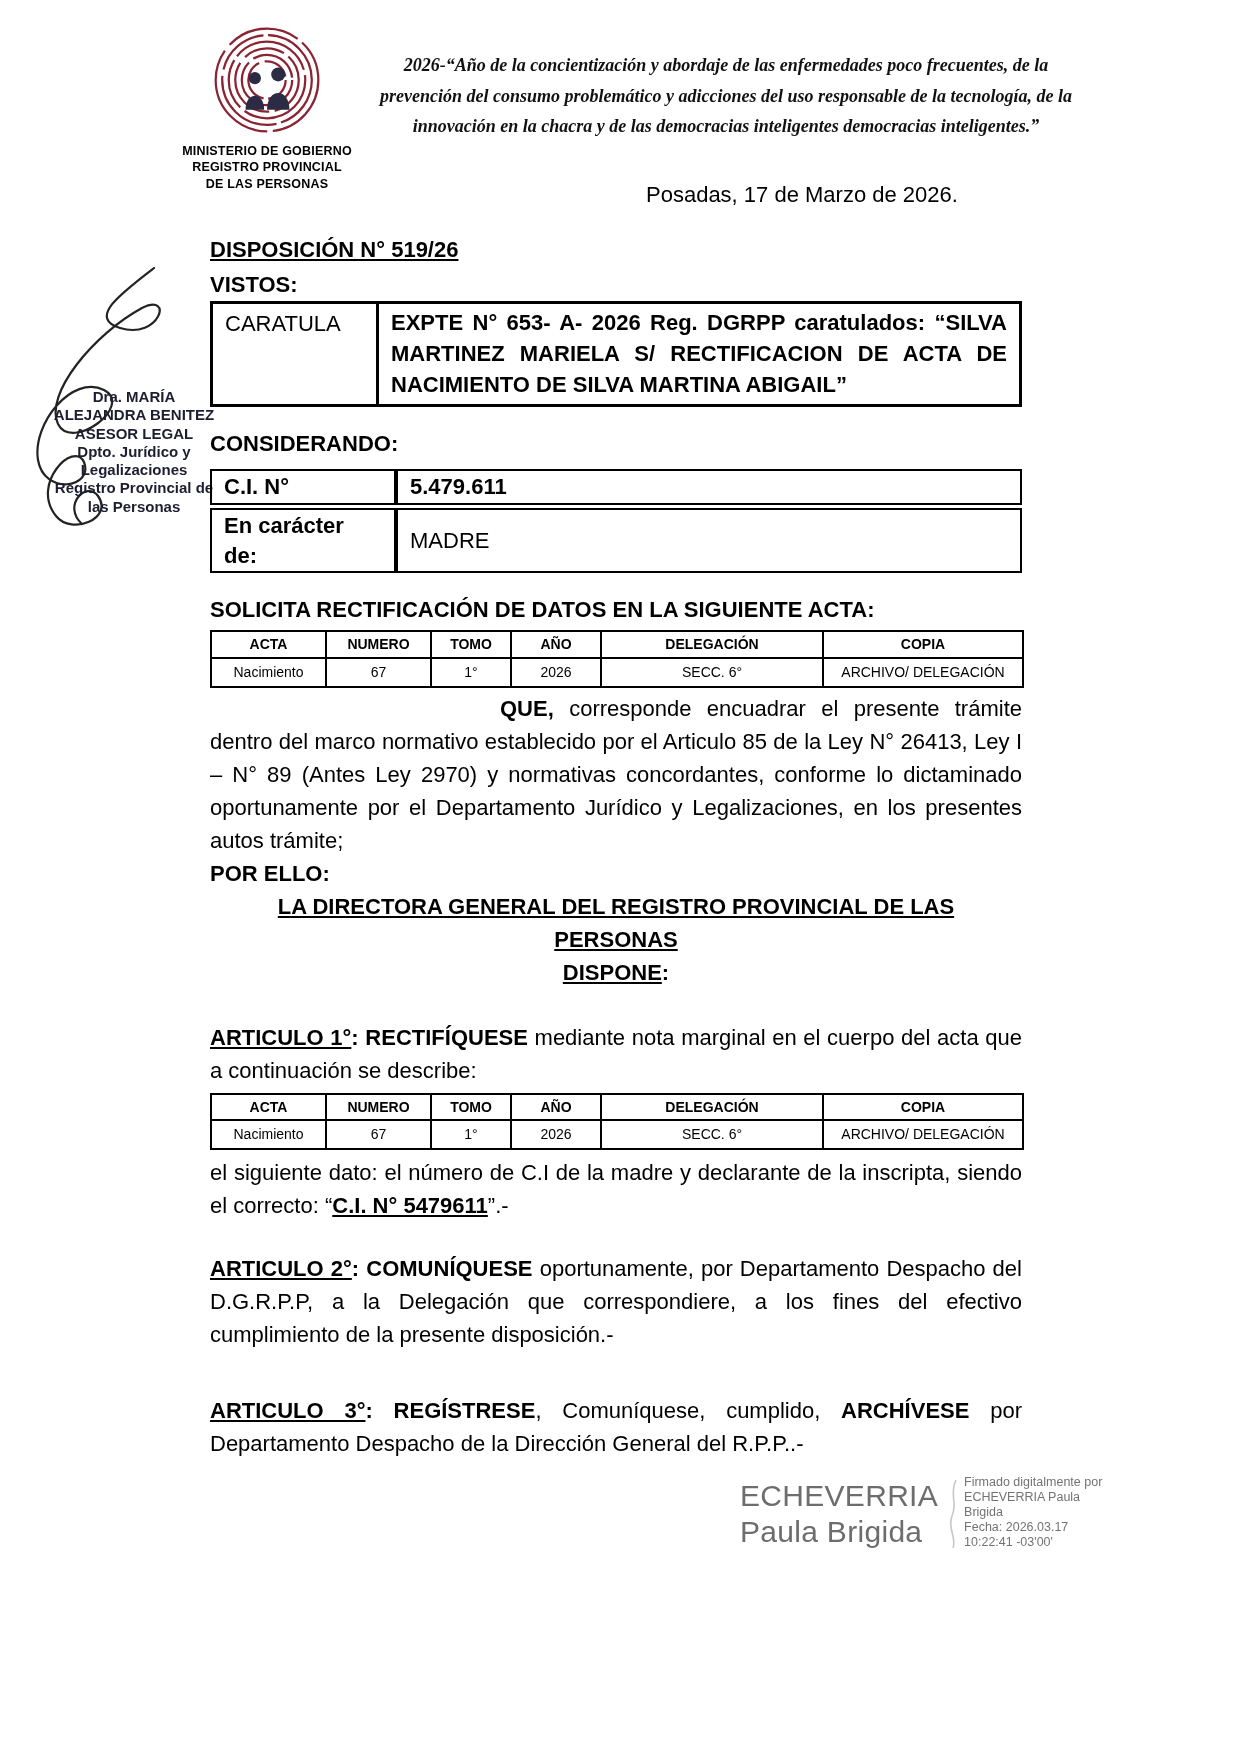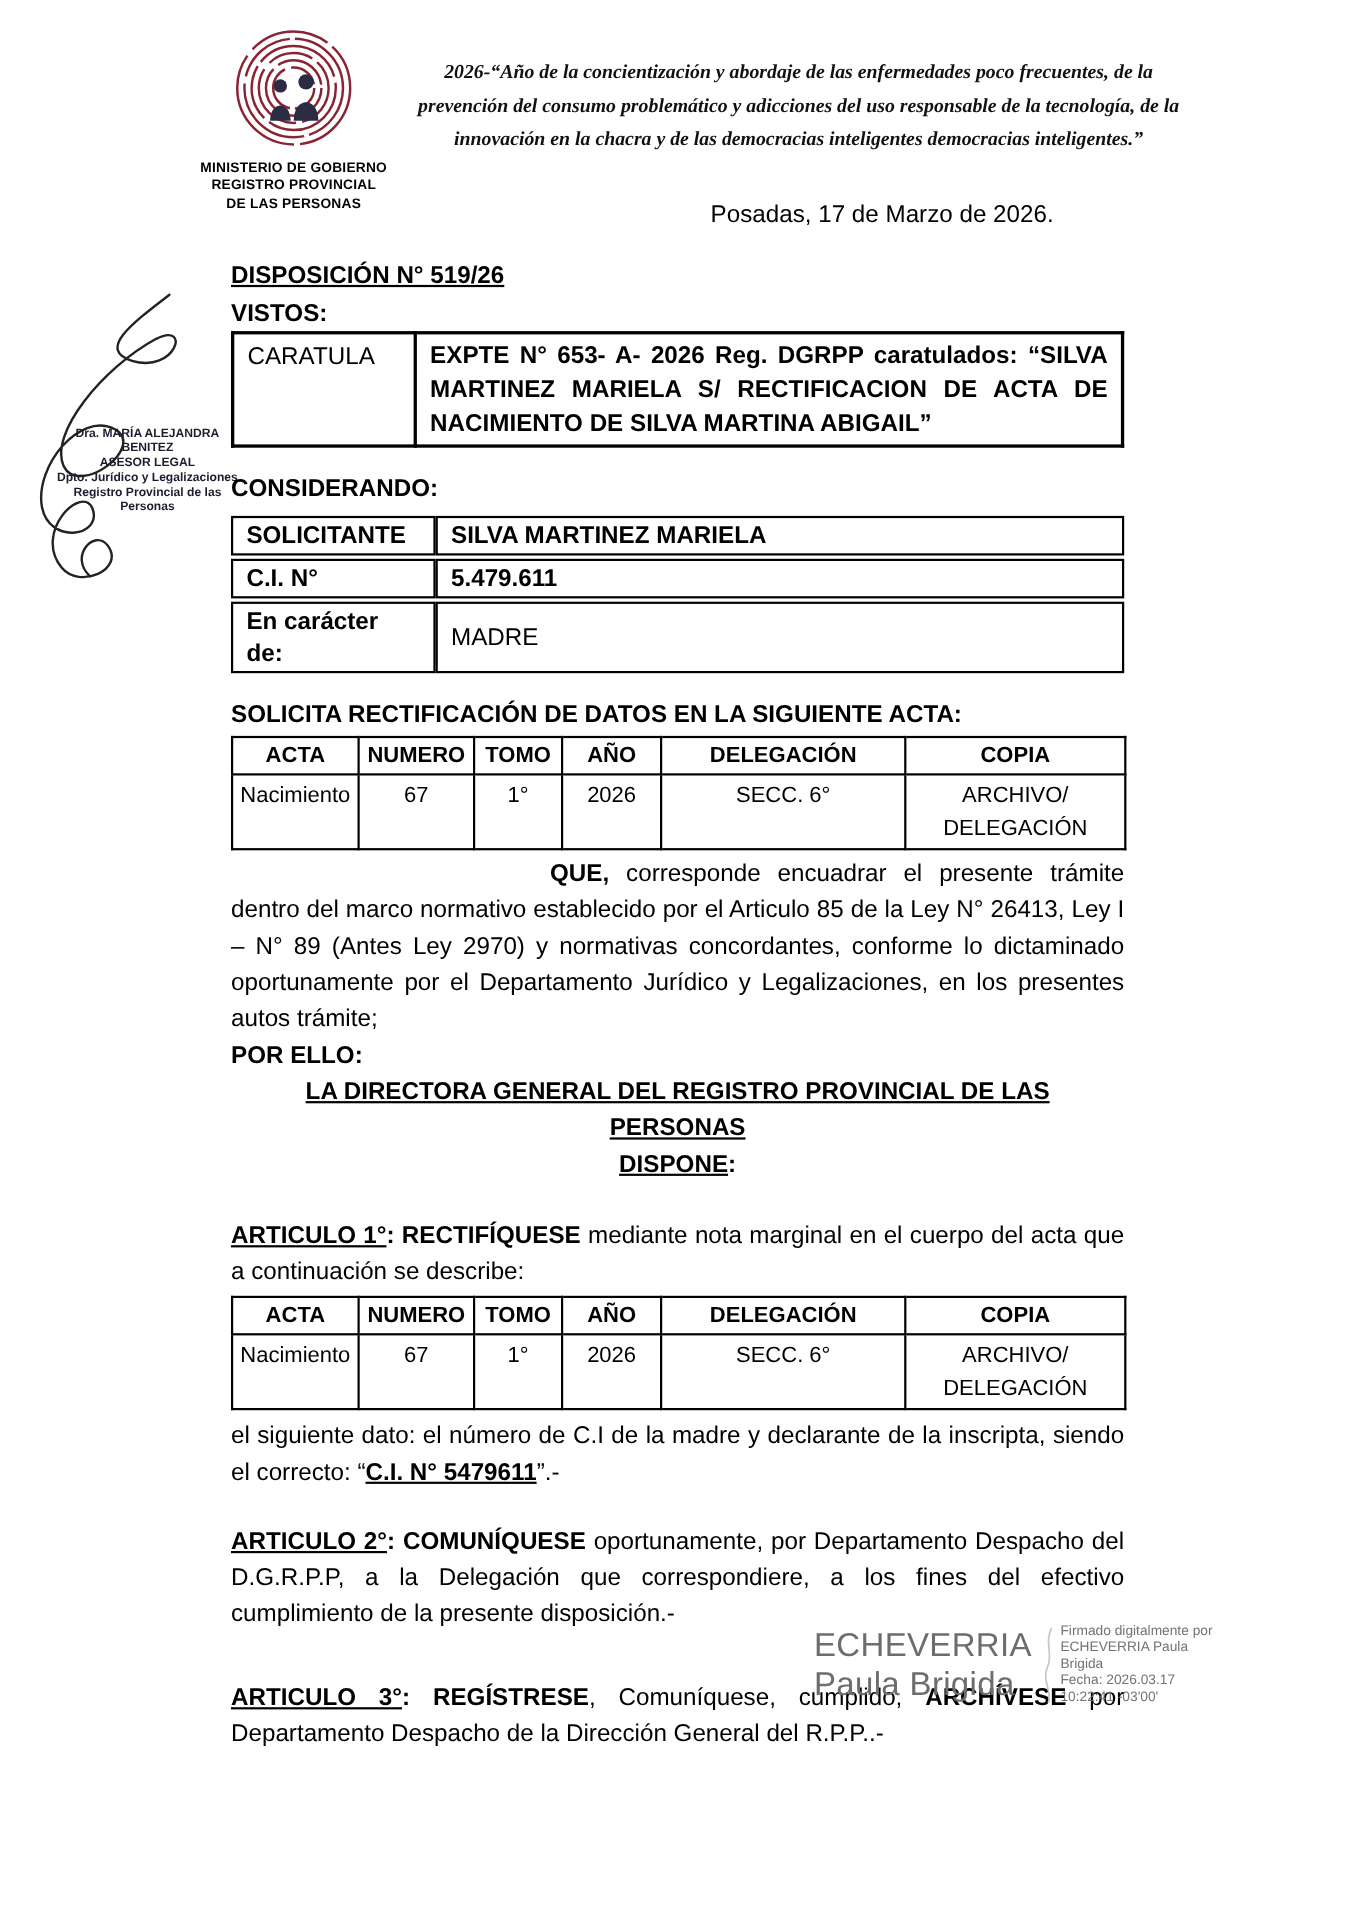--- a/index.html
+++ b/index.html
@@ -32,42 +32,42 @@
 
   .considerando { font-weight:700; margin:20px 0 6px; }
 
   .info-table { border-collapse:separate; border-spacing:0 3px; margin-bottom:17px; }
   .info-table td { border:2.5px solid #000; padding:1px 12px; line-height:1.36; }
   .info-table .lbl { width:186px; font-weight:700; }
   .bold { font-weight:700; }
 
   .solicita { font-weight:700; margin-bottom:4px; }
 
-  .acta-table th, .acta-table td { border:2.5px solid #000; text-align:center; font-size:20px; padding:3px 6px; line-height:1.3;margin-left:28px; }
+  .acta-table th, .acta-table td { border:2.5px solid #000; text-align:center; font-size:14px; padding:3px 6px; line-height:1.3;margin-left:28px; }
   .acta-table th { font-weight:700; }
   .acta-table td { vertical-align:top; line-height:1.5; }
 
   .para { text-align:justify; }
   .que-para { text-indent:290px; margin:4px 0 0; }
   .por-ello { font-weight:700; }
   .center-head { text-align:center; font-weight:700; }
   .dispone-line { text-align:center; font-weight:700; }
   .article { margin-top:32px; }
   .article-2 { margin-top:30px; }
   .article-3 { margin-top:43px; }
   .b { font-weight:700; }
   .u { text-decoration:underline; }
   .tbl-gap { margin-top:6px; }
   .siguiente { margin-top:6px; }
 
   
   .sig-scribble { position:absolute; left:2px; top:256px; }
   .stamp {
     position:absolute; left:50px; top:388px; width:168px; text-align:center;
-    font-size:11px; font-weight:700; line-height:1.22; color:#1d1d30;
+    font-size:15px; font-weight:700; line-height:1.22; color:#1d1d30;
   }
 
   
   .dsig { position:absolute; left:740px; top:1438px; display:flex; align-items:flex-end;margin-top:36px; }
   .dsig-name { font-size:30px; color:#6d6d6d; line-height:1.2; letter-spacing:.3px; white-space:nowrap; }
   .dsig-brace { margin:2px 4px 0 8px; flex:0 0 auto; }
   .dsig-details { font-size:12.5px; color:#737373; line-height:1.2; padding-top:1px; width:152px; }
 </style>
 </head>
 <body>
@@ -125,24 +125,20 @@
         <td class="lbl">CARATULA</td>
         <td class="val">EXPTE N° 653- A- 2026 Reg. DGRPP caratulados: “SILVA MARTINEZ MARIELA S/ RECTIFICACION DE ACTA DE NACIMIENTO DE SILVA MARTINA ABIGAIL”</td>
       </tr>
     </tbody>
       </table>
 
     <div class="considerando">CONSIDERANDO:</div>
 
     <table class="info-table">
       <tbody>
-          <tr>
-        <td class="lbl">SOLICITANTE</td>
-        <td class="bold">SILVA MARTINEZ MARIELA</td>
-      </tr>
       <tr>
         <td class="lbl">C.I. N°</td>
         <td class="bold">5.479.611</td>
       </tr>
       <tr>
         <td class="lbl">En carácter de:</td>
         <td>MADRE</td>
       </tr>
     </tbody>
       </table>

